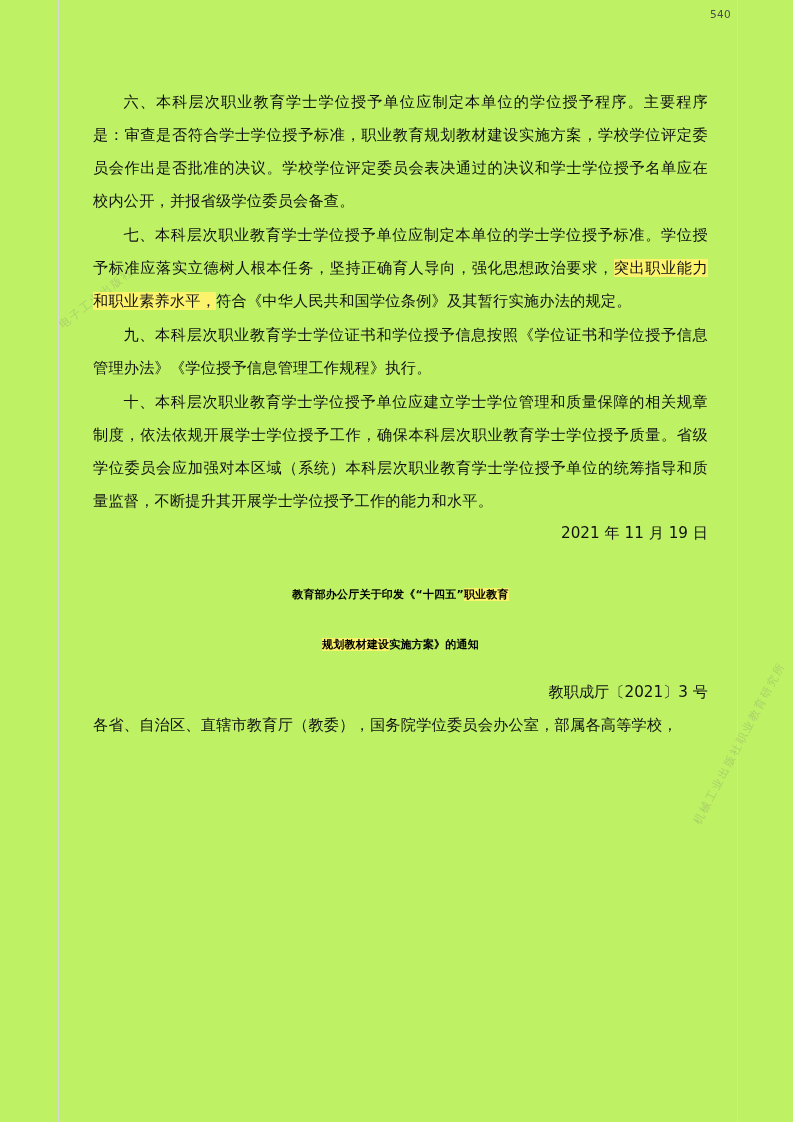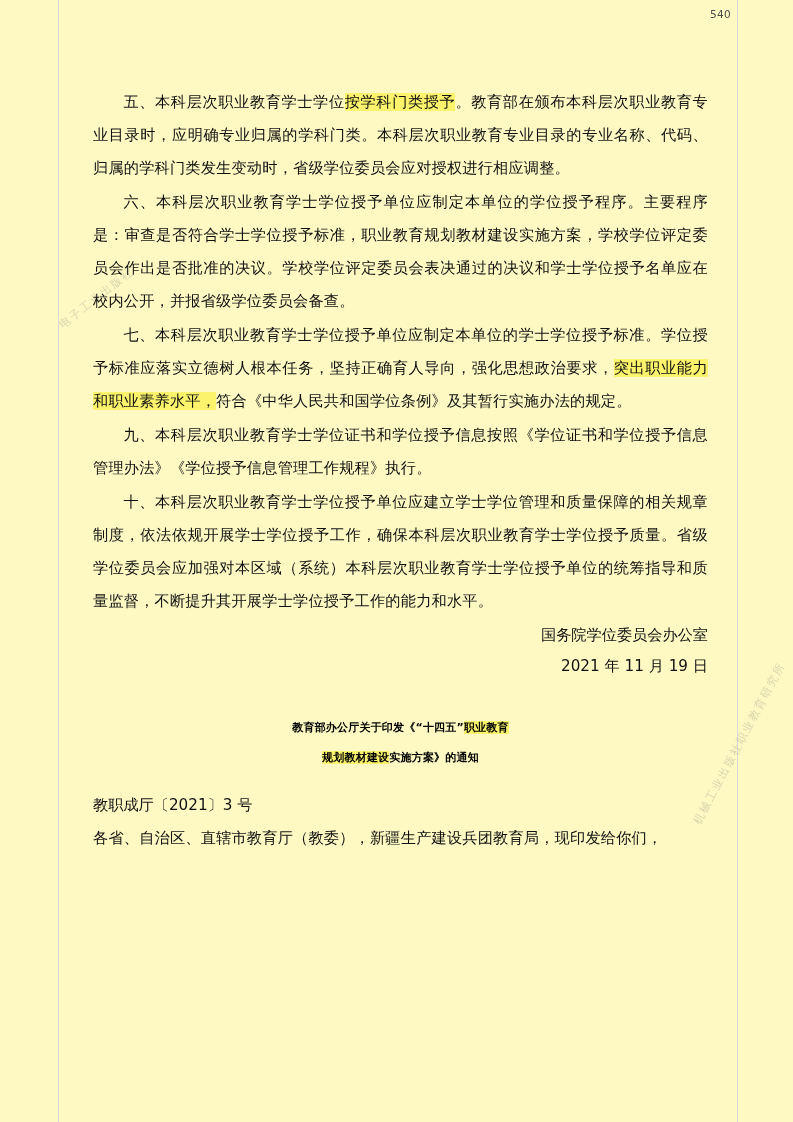--- a/index.html
+++ b/index.html
@@ -13,21 +13,21 @@
     position: relative;
     font-family: "DejaVu Sans", "Liberation Sans", sans-serif;
     color: #1a1a1a;
     overflow: hidden;
   }
   .page {
     position: absolute;
     left: 0; top: 0;
     width: 793px;
     height: 1122px;
-    background: #fef9c3;
+    background: #bef264;
     box-sizing: border-box;
   }
   
   .page-frame {
     position: absolute;
     left: 58px; top: 0px;
     width: 680px; height: 1122px;
     border-left: 1px solid #d8d8d8;
     border-right: 1px solid #d8d8d8;
     box-sizing: border-box;
@@ -75,26 +75,26 @@
   .gap-sm { height: 8px; }
   h2.doc-title {
     font-size: 11px;
     line-height: 30px;
     font-weight: bold;
     text-align: center;
     margin: 0;
     letter-spacing: 0.2px;
     color: #000;
   }
-  h2.doc-title .l2 { display: block; }
+  h2.doc-title .l2 { display: block; margin-top: 20px; }
   .docnum {
     margin: 0;
     font-size: 15.2px;
     line-height: 33px;
-    text-align: left;
+    text-align: right;
     color: #111;
   }
   
   .wm {
     position: absolute;
     color: rgba(120,120,120,0.28);
     font-size: 11px;
     letter-spacing: 2px;
     white-space: nowrap;
     transform-origin: left top;
@@ -119,42 +119,40 @@
 
   <div class="page-frame"></div>
 
   <div class="page-number">540</div>
 
   <div class="wm wm-left">电子工业出版社</div>
   <div class="wm wm-right">机械工业出版社职业教育研究所</div>
 
   <div class="content">
 
-    <p class="para indent"><span>五、本科层次职业教育学士学位</span><span class="hl">按学科门类授予</span><span>。教育部在颁布本科层次职业教育专业目录时，应明确专业归属的学科门类。本科层次职业教育专业目录的专业名称、代码、归属的学科门类发生变动时，省级学位委员会应对授权进行相应调整。</span></p>
 
     <p class="para indent"><span>六、本科层次职业教育学士学位授予单位应制定本单位的学位授予程序。主要程序是：审查是否符合学士学位授予标准，职业教育规划教材建设实施方案，学校学位评定委员会作出是否批准的决议。学校学位评定委员会表决通过的决议和学士学位授予名单应在校内公开，并报省级学位委员会备查。</span></p>
 
     <p class="para indent"><span>七、本科层次职业教育学士学位授予单位应制定本单位的学士学位授予标准。学位授予标准应落实立德树人根本任务，坚持正确育人导向，强化思想政治要求，</span><span class="hl">突出职业能力和职业素养水平，</span><span>符合《中华人民共和国学位条例》及其暂行实施办法的规定。</span></p>
 
 
     <p class="para indent"><span>九、本科层次职业教育学士学位证书和学位授予信息按照《学位证书和学位授予信息管理办法》《学位授予信息管理工作规程》执行。</span></p>
 
     <p class="para indent"><span>十、本科层次职业教育学士学位授予单位应建立学士学位管理和质量保障的相关规章制度，依法依规开展学士学位授予工作，确保本科层次职业教育学士学位授予质量。省级学位委员会应加强对本区域（系统）本科层次职业教育学士学位授予单位的统筹指导和质量监督，不断提升其开展学士学位授予工作的能力和水平。</span></p>
 
-    <p class="sign">国务院学位委员会办公室</p>
     <p class="sign tight">2021 年 11 月 19 日</p>
 
     <div class="gap-lg"></div>
 
     <h2 class="doc-title"><span>教育部办公厅关于印发《“十四五”</span><span class="hl">职业教育</span><span class="l2"><span class="hl">规划教材建设</span><span>实施方案》的通知</span></span></h2>
 
     <div class="gap-md"></div>
 
     <p class="docnum">教职成厅〔2021〕3 号</p>
 
-    <p class="para">各省、自治区、直辖市教育厅（教委），新疆生产建设兵团教育局，现印发给你们，</p>
+    <p class="para">各省、自治区、直辖市教育厅（教委），国务院学位委员会办公室，部属各高等学校，</p>
 
 
     <div class="gap-sm"></div>
 
 
   </div>
 </div>
 
 </body></html>

